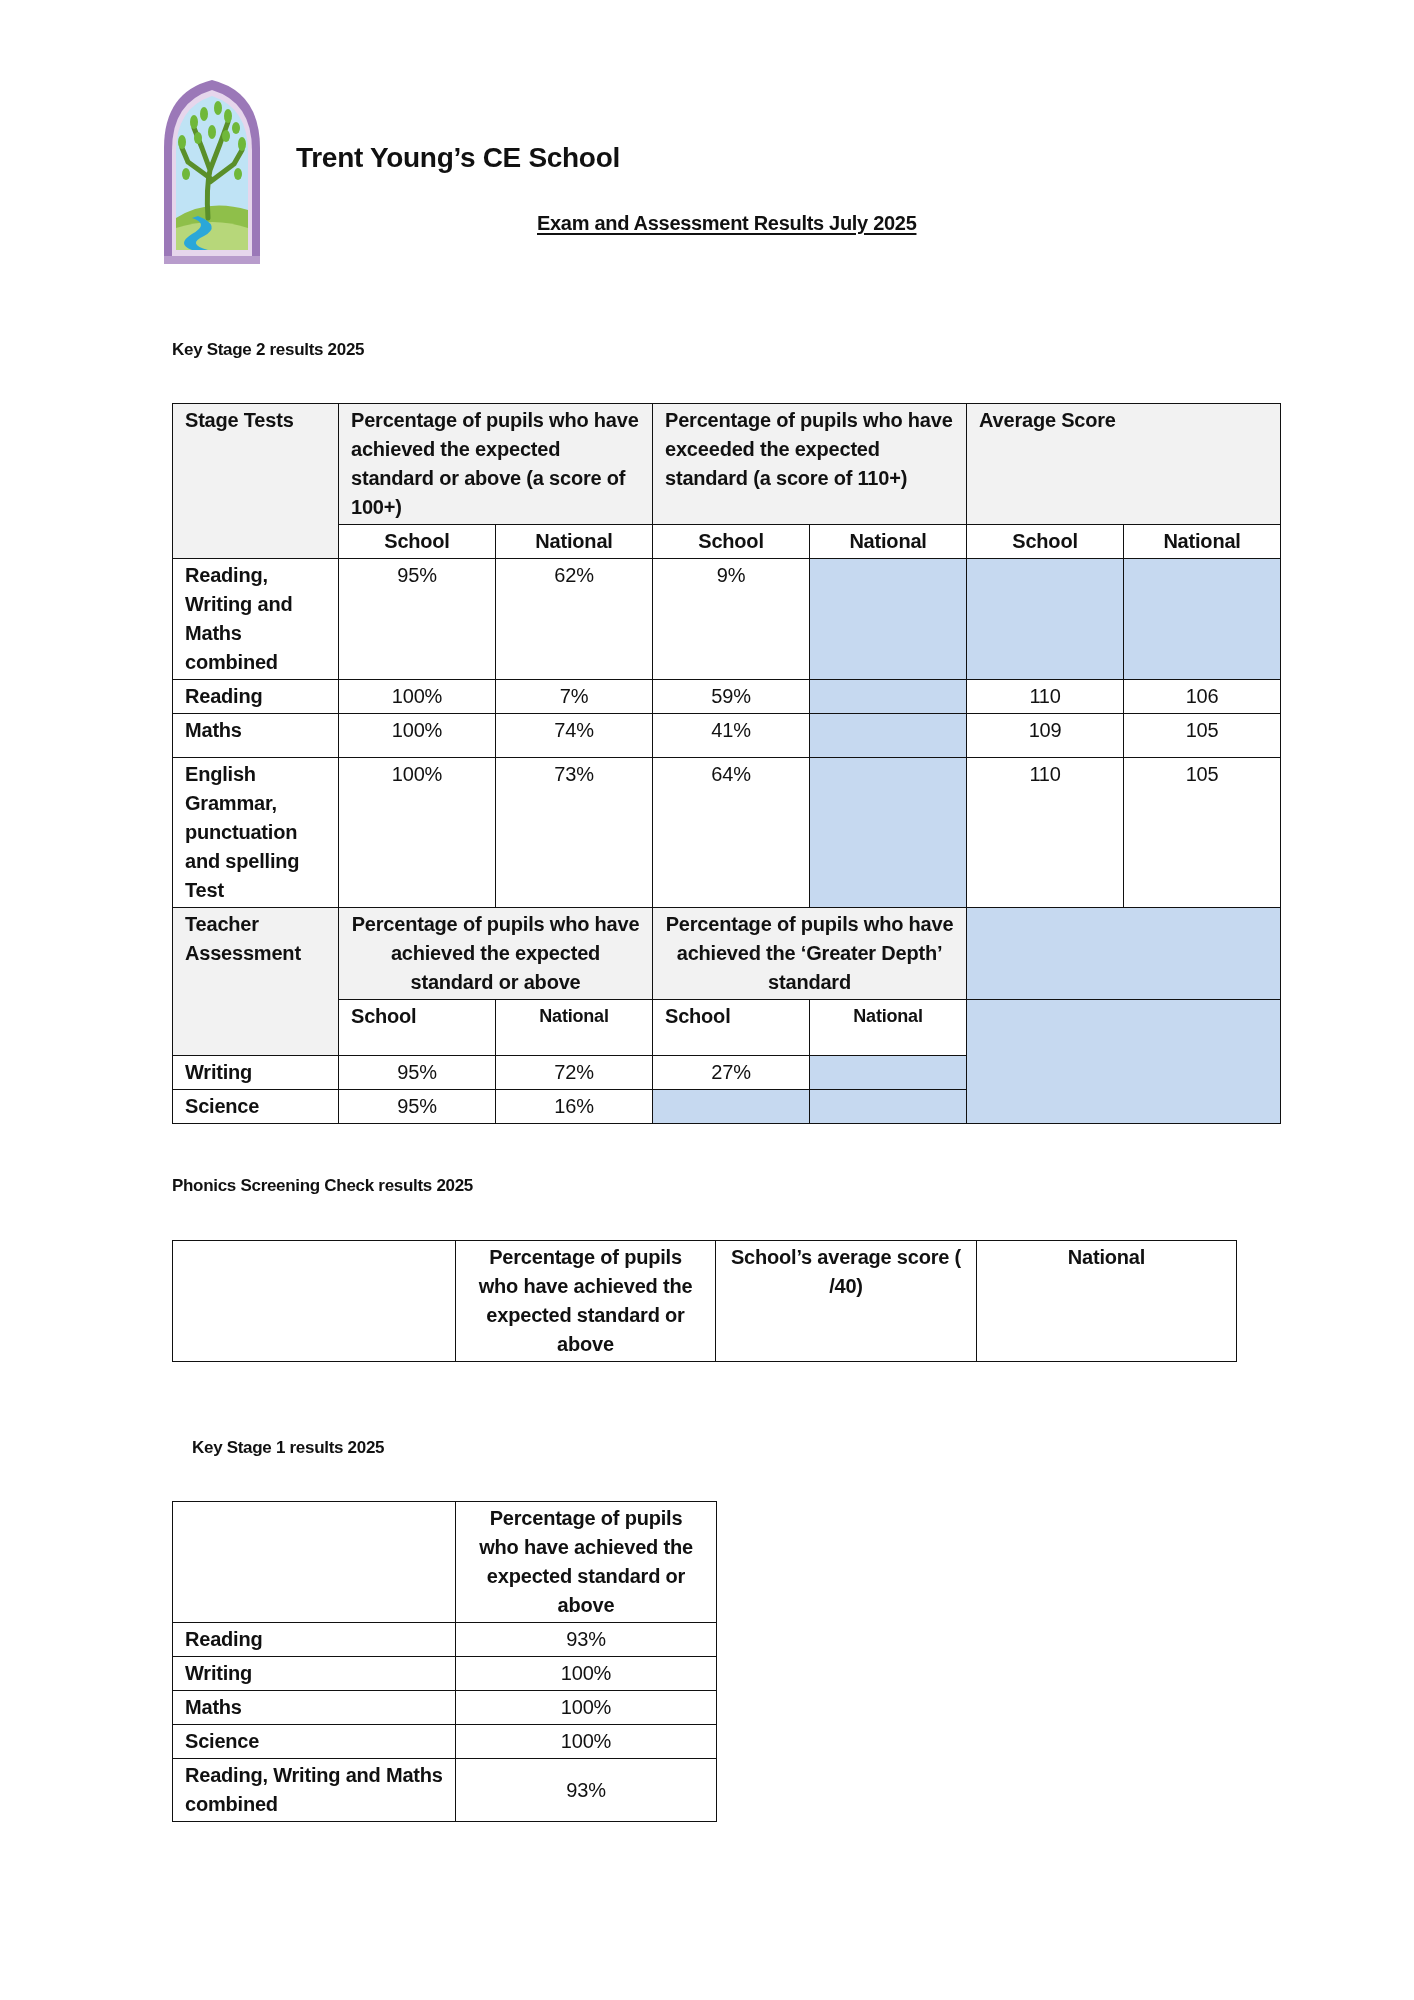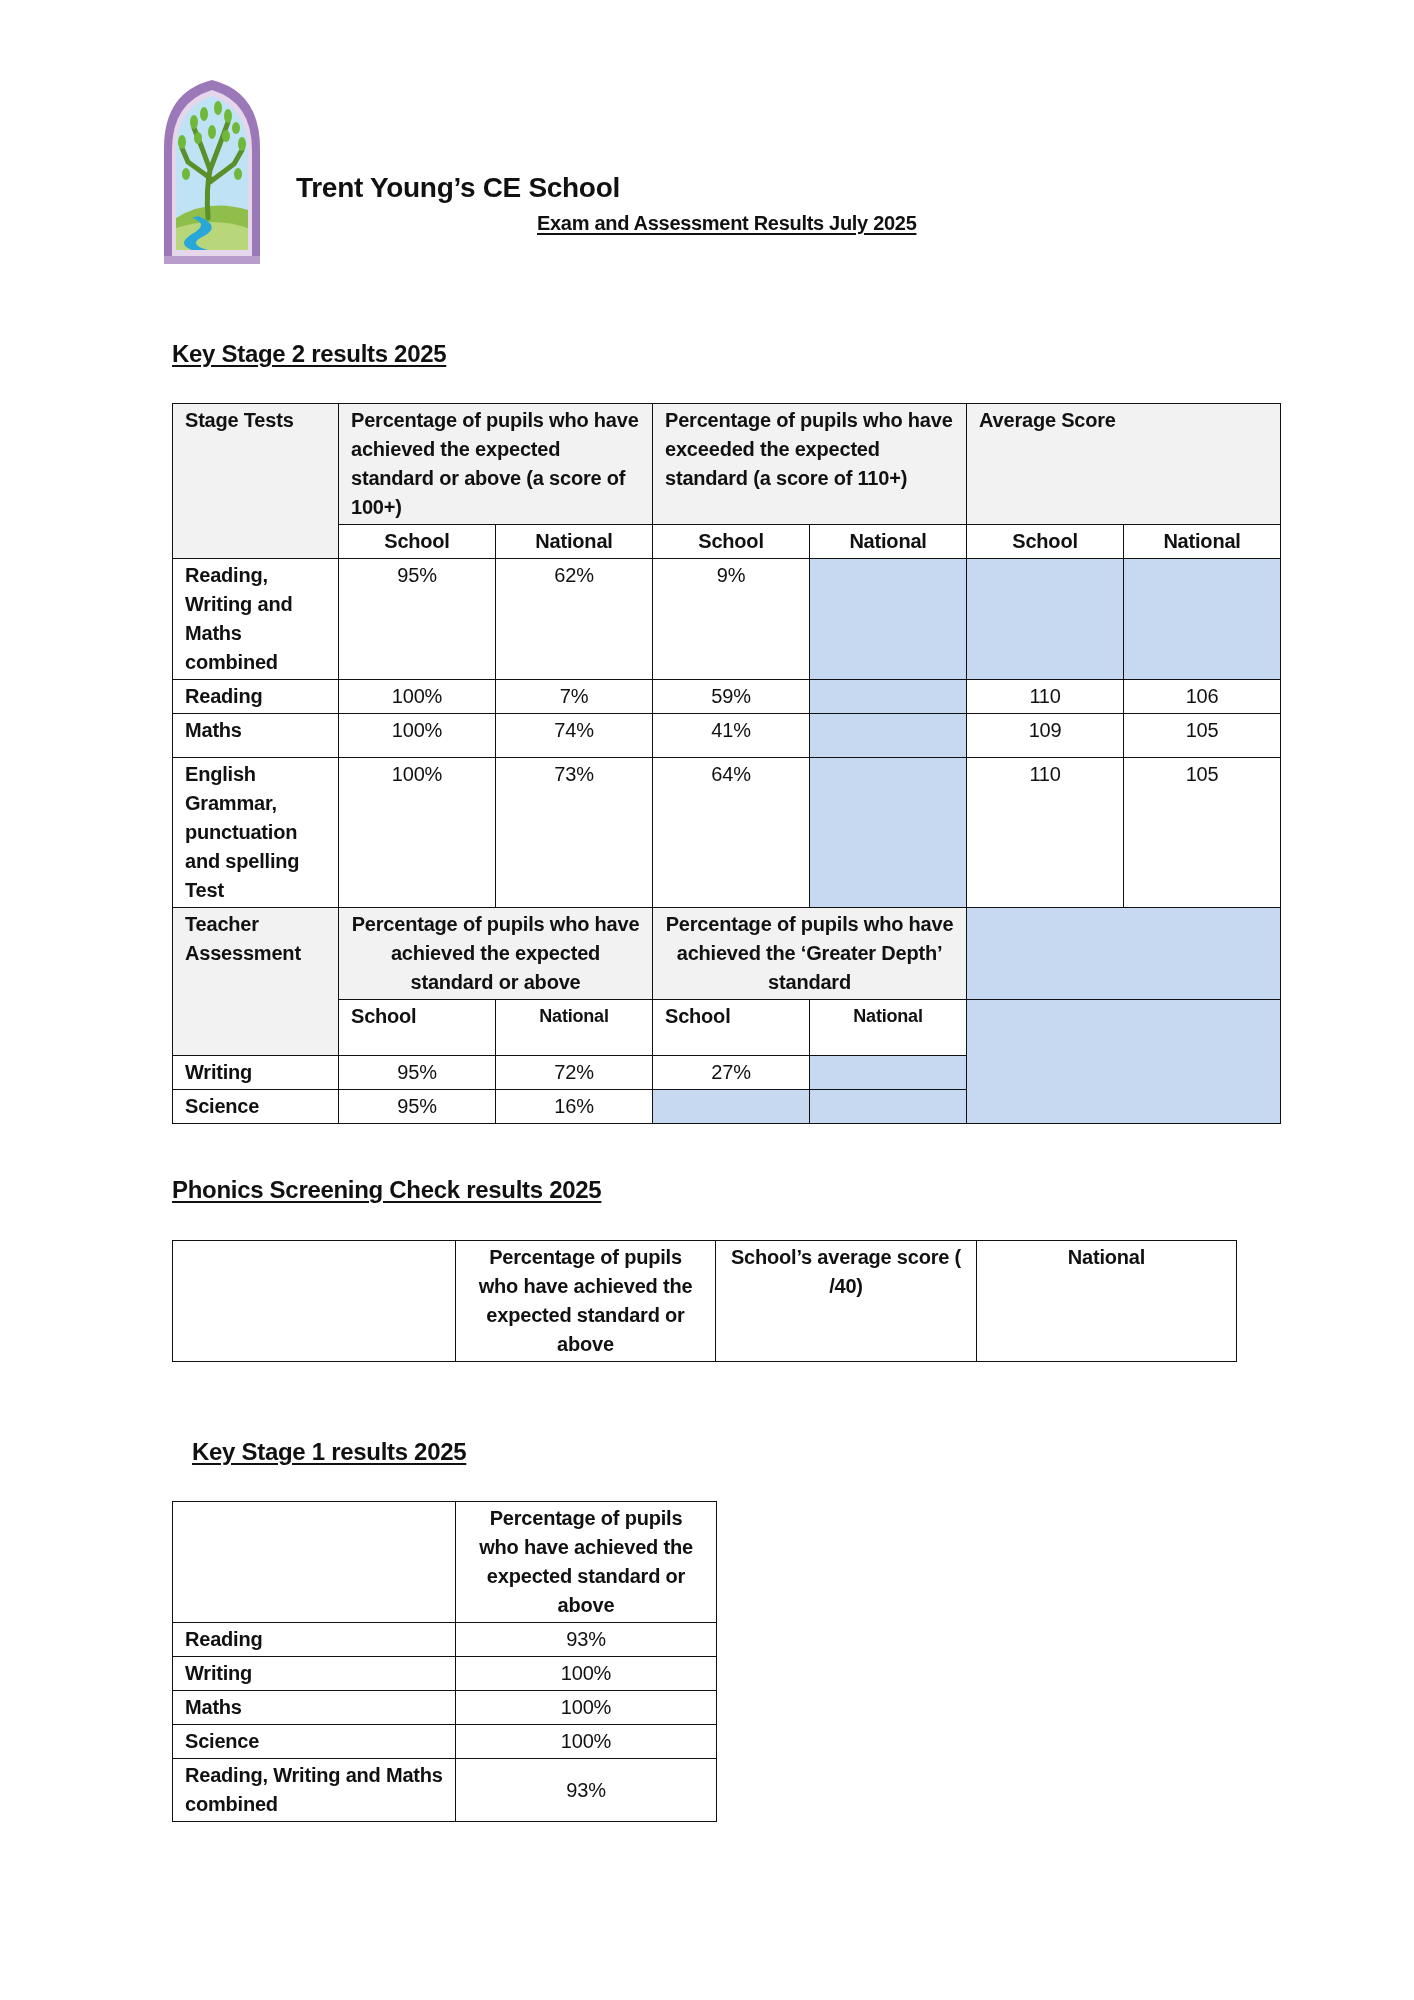--- a/index.html
+++ b/index.html
@@ -1,22 +1,22 @@
 <!DOCTYPE html>
 <html><head>
 <meta charset="utf-8">
 <style>
   html, body { margin:0; padding:0; background:#ffffff; }
   body { width:1414px; height:2000px; position:relative; overflow:hidden;
          font-family:"Liberation Sans", sans-serif; color:#111; }
   .abs { position:absolute; }
   #logo { left:158px; top:78px; width:108px; height:186px; }
-  #school-name { left:296px; top:142px; font-size:28px; font-weight:bold; letter-spacing:-0.3px;margin-top:30px; }
+  #school-name { left:296px; top:142px; font-size:28px; font-weight:bold; letter-spacing:-0.3px; }
   #doc-title { left:537px; top:212px; font-size:20px; font-weight:bold; text-decoration:underline; text-underline-offset:3px; letter-spacing:-0.3px; }
-  .sec-h { font-size:24px; font-weight:bold; text-decoration:underline; text-underline-offset:3px; letter-spacing:-0.3px; }
+  .sec-h { font-size:17px; font-weight:bold; text-underline-offset:3px; letter-spacing:-0.3px; }
   #ks2-h { left:172px; top:340px; }
   #ph-h { left:172px; top:1176px; }
   #ks1-h { left:172px; top:1438px;margin-left:20px; }
   table { border-collapse:collapse; position:absolute; font-size:20px; letter-spacing:-0.2px; table-layout:fixed; }
   td { border:1.5px solid #111; vertical-align:top; padding:2px 12px; line-height:29px; }
   td.b { font-weight:bold; }
   td.c { text-align:center; }
   td.g { background:#f2f2f2; }
   td.blue { background:#c6d9f0; }
   td.mid { vertical-align:middle; }

